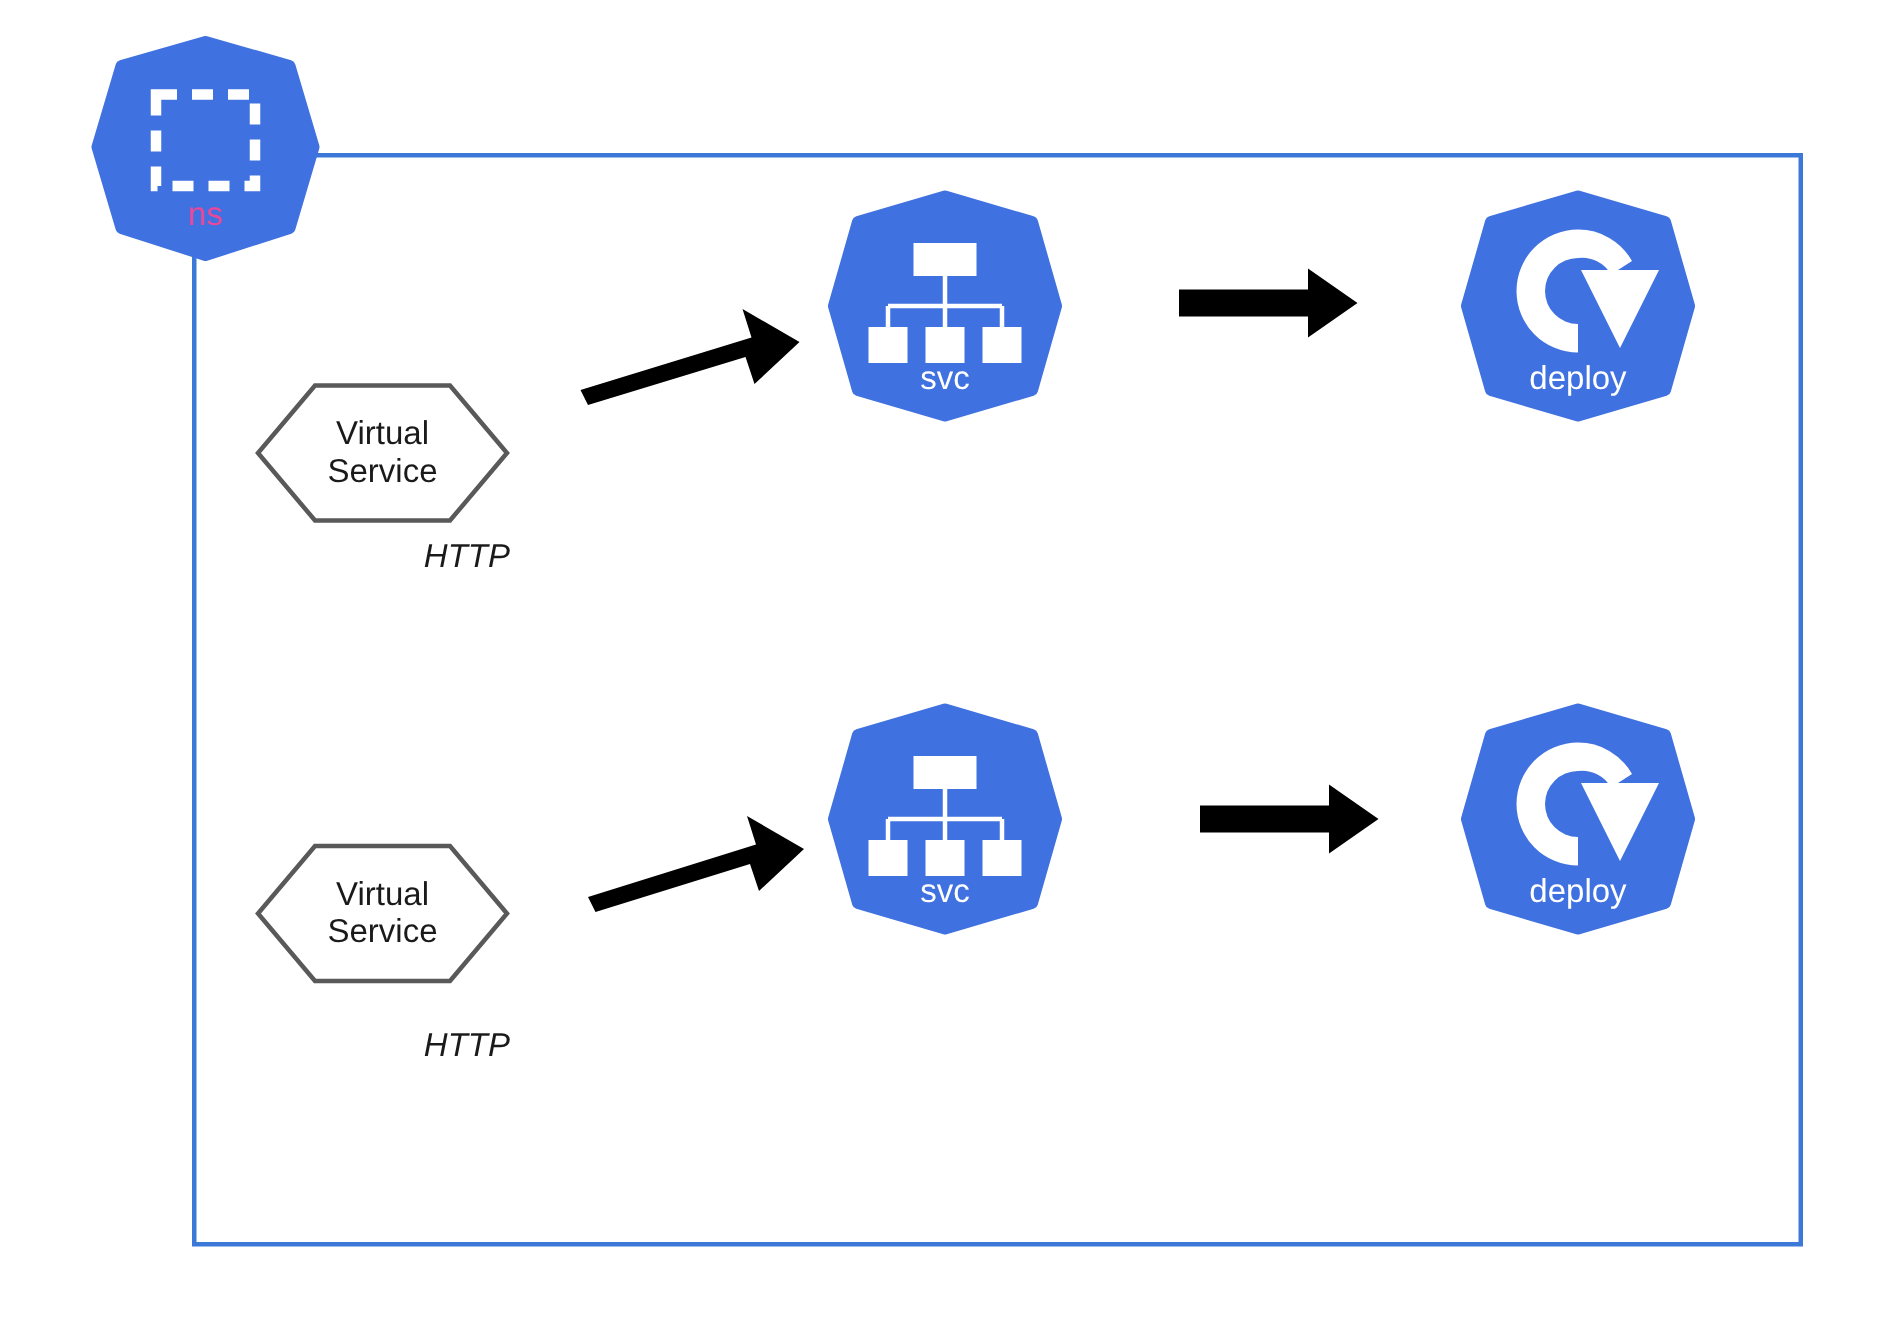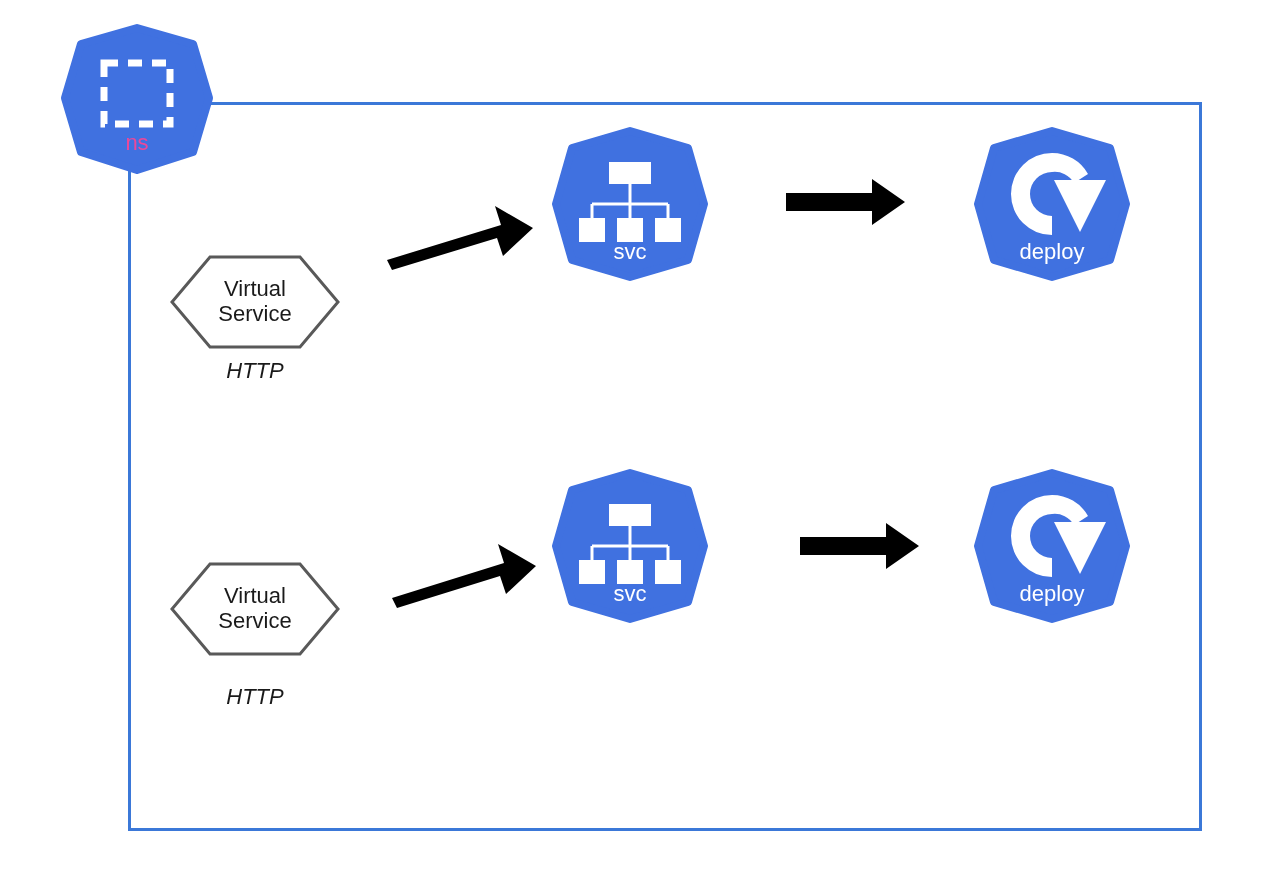--- a/index.html
+++ b/index.html
@@ -55,21 +55,21 @@
     font-size: 22px;
     line-height: 25px;
     color: #1a1a1a;
     font-family: "Liberation Sans", sans-serif;
     pointer-events: none;
   }
 
   
   .proto-caption {
     position: absolute;
-    text-align: center;
+    text-align: right;
     font-style: italic;
     font-size: 22px;
     color: #1a1a1a;
     font-family: "Liberation Sans", sans-serif;
     white-space: nowrap;
   }
 
   
   .arrow {
     position: absolute;

